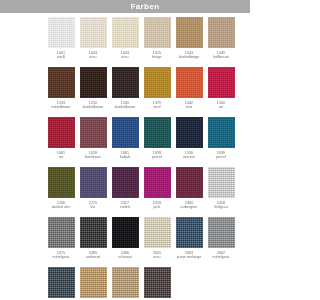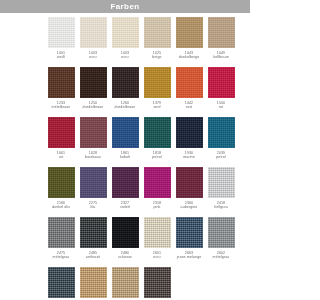--- a/index.html
+++ b/index.html
@@ -24,20 +24,21 @@
 
   
   .header-bar {
     position: relative;
     width: 100%;
     height: 13px;
     background: #a9a9a9;
     display: flex;
     align-items: center;
     justify-content: center;
+    padding-left: 20px;
   }
   .header-title {
     color: #ffffff;
     font-size: 8px;
     font-weight: bold;
     letter-spacing: 0.4px;
     line-height: 1;
     text-align: center;
   }
 

